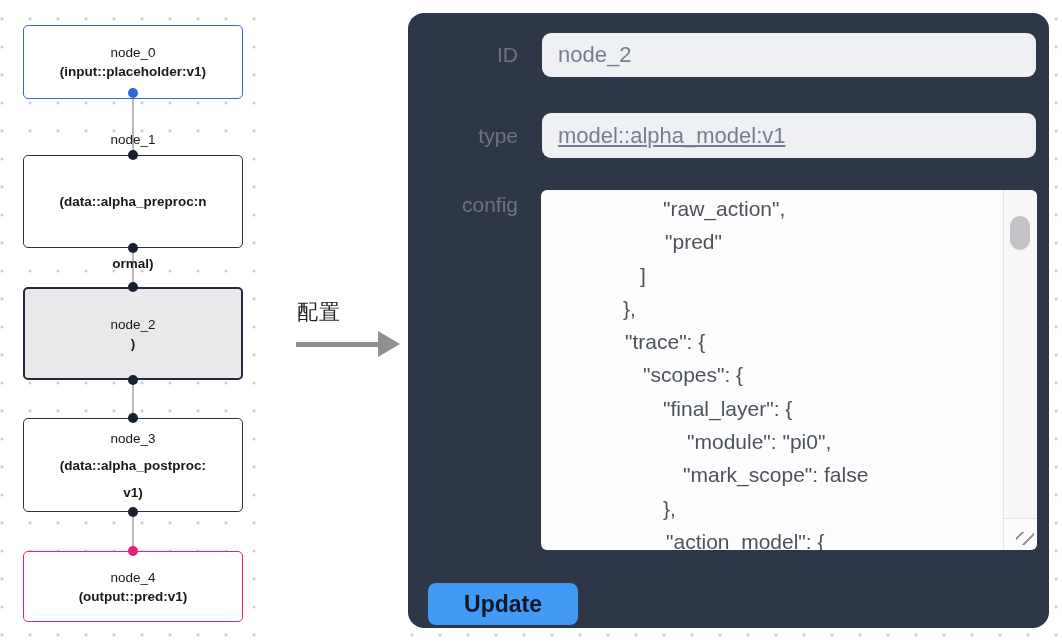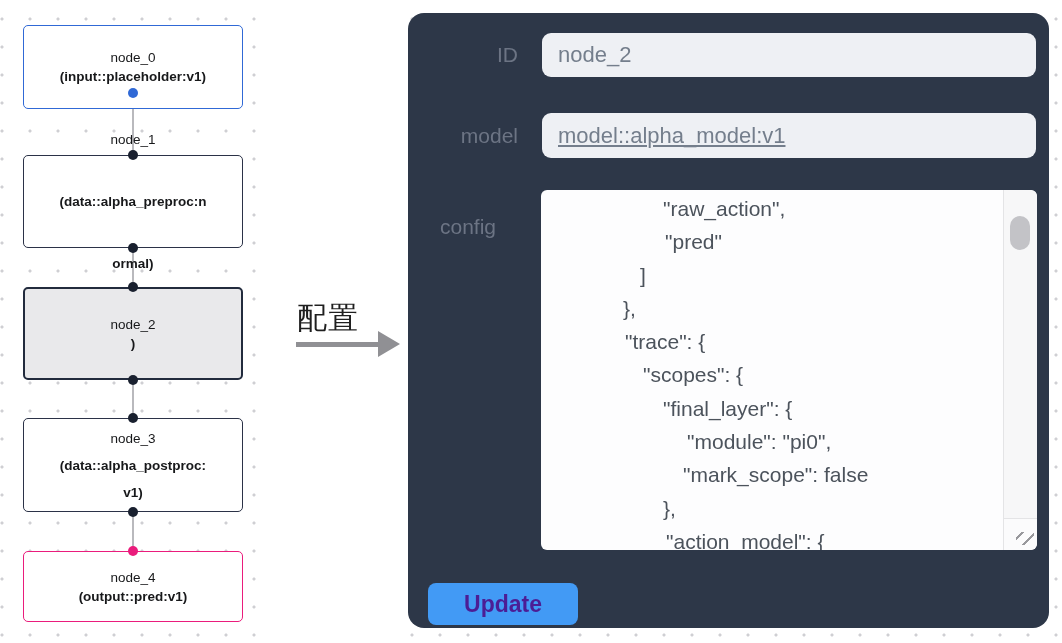--- a/index.html
+++ b/index.html
@@ -12,21 +12,21 @@
     background-image:radial-gradient(circle, #cfcfd3 1.3px, transparent 1.8px);
     background-size:28px 28px; }
   #dots-left  { left:0;  width:278px; background-position:16px 5px; }
   #dots-right { left:388px; width:674px; background-position:10px 5px; }
 
   
   .node { position:absolute; left:23px; width:220px; background:#ffffff;
     border:1.5px solid #2b3247; border-radius:5px; display:flex; flex-direction:column;
     align-items:center; justify-content:center; text-align:center;
     font-size:13.5px; line-height:19px; color:#17181a; font-weight:500; z-index:2; }
-  #node-0 { top:25px;  height:84px; border-color:#3069d6; }
+  #node-0 { top:25px;  height:74px; border-color:#3069d6; }
   #node-1 { top:155px; height:93px;gap:43px; }
   #node-2 { top:287px; height:93px; background:#e9e9eb; border:2px solid #222b3d; }
   #node-3 { top:418px; height:94px;gap:8px; }
   #node-4 { top:551px; height:71px; border-color:#ea1c7c; }
   .node .sub { display:block;font-weight:bold; }
 
   
   .edge { position:absolute; left:132px; width:2px; background:#b9b9bd; z-index:1; }
   #edge-0 { top:93px;  height:62px; }
   #edge-1 { top:248px; height:39px; }
@@ -34,34 +34,34 @@
   #edge-3 { top:512px; height:39px; }
   .handle { position:absolute; left:128px; width:10px; height:10px; border-radius:50%;
     background:#19202f; z-index:3; }
   .handle.blue { background:#3069d6; }
   .handle.pink { background:#ea1c7c; }
   #h-n0-src { top:88px; }  #h-n1-tgt { top:150px; } #h-n1-src { top:243px; }
   #h-n2-tgt { top:282px; } #h-n2-src { top:375px; } #h-n3-tgt { top:413px; }
   #h-n3-src { top:507px; } #h-n4-tgt { top:546px; }
 
   
-  #cfg-label { position:absolute; left:297px; top:298px; font-size:30px; font-weight:500;
+  #cfg-label { position:absolute; left:297px; top:298px; font-size:21px; font-weight:500;
     color:#1f1f1f; letter-spacing:1px; }
   #arrow-shaft { position:absolute; left:296px; top:342px; width:84px; height:5px; background:#909094; }
   #arrow-head { position:absolute; left:378px; top:331px; width:0; height:0;
     border-left:22px solid #909094; border-top:13px solid transparent; border-bottom:13px solid transparent; }
 
   
   #panel { position:absolute; left:408px; top:13px; width:641px; height:615px;
     background:#2d3748; border-radius:16px; z-index:4;padding-left:26px; }
   .field-label { position:absolute; left:10px; width:100px; text-align:right;
     color:#6c7484; font-size:21px; }
   #label-id   { top:20px;  height:44px; line-height:44px; }
   #label-type { top:100px; height:45px; line-height:45px; }
-  #label-config { top:192px; height:44px; line-height:44px;text-align:center; }
+  #label-config { top:170px; height:44px; line-height:44px; }
   .tb { position:absolute; left:134px; width:494px; height:44px; background:#eef0f4;
     border:none; border-radius:9px; font-family:"Liberation Sans","DejaVu Sans",sans-serif;
     font-size:22px; color:#747e8c; padding:0 16px; outline:none; }
   #input-id { top:20px; }
   #input-type { top:100px; height:45px;text-decoration:underline; }
 
   
   #editor { position:absolute; left:133px; top:177px; width:496px; height:360px;
     background:#fdfdfe; border-radius:6px; overflow:hidden; cursor:text; }
   #editor-lines { position:absolute; left:0; top:2px; right:34px;
@@ -73,21 +73,21 @@
     border-radius:10px; background:#c3c3c7; }
   #sb-corner { position:absolute; right:0; bottom:0; width:34px; height:32px;
     background:#fbfbfc; border-left:1px solid #e4e4e6; border-top:1px solid #e4e4e6;
     border-bottom-right-radius:6px; }
   #resize-glyph { position:absolute; right:3px; bottom:5px; width:18px; height:13px;
     background:repeating-linear-gradient(135deg, transparent 0 4px, #98989c 4px 6px, transparent 6px 9px);
   }
 
   
   #update-btn { position:absolute; left:20px; top:570px; width:150px; height:42px;
-    background:#429af5; border:none; border-radius:8px; color:#4c1d95;
+    background:#429af5; border:none; border-radius:8px; color:#0f172a;
     font-family:"Liberation Sans","DejaVu Sans",sans-serif; font-size:23px; font-weight:600;
     cursor:pointer; }
 </style>
 </head>
 <body>
 
 <div id="screen">
 
   <div id="dots-left" class="dot-strip"></div>
   <div id="dots-right" class="dot-strip"></div>
@@ -129,21 +129,21 @@
   <div id="h-n3-src" class="handle"></div>
   <div id="h-n4-tgt" class="handle pink"></div>
 
   <div id="cfg-label">配置</div>
   <div id="arrow-shaft"></div>
   <div id="arrow-head"></div>
 
   <div id="panel">
     <div id="label-id" class="field-label">ID</div>
     <input id="input-id" class="tb" type="text" value="node_2" style="">
-    <div id="label-type" class="field-label">model</div>
+    <div id="label-type" class="field-label">type</div>
     <input id="input-type" class="tb" type="text" value="model::alpha_model:v1" style="">
 
     <div id="label-config" class="field-label">config</div>
     <div id="editor">
       <div id="editor-lines">
           <div class="cfg-line" style="padding-left: 122px;">"raw_action",</div>
           <div class="cfg-line" style="padding-left: 124px;">"pred"</div>
           <div class="cfg-line" style="padding-left: 99px;">]</div>
           <div class="cfg-line" style="padding-left: 82px;">},</div>
           <div class="cfg-line" style="padding-left: 84px;">"trace": {</div>

